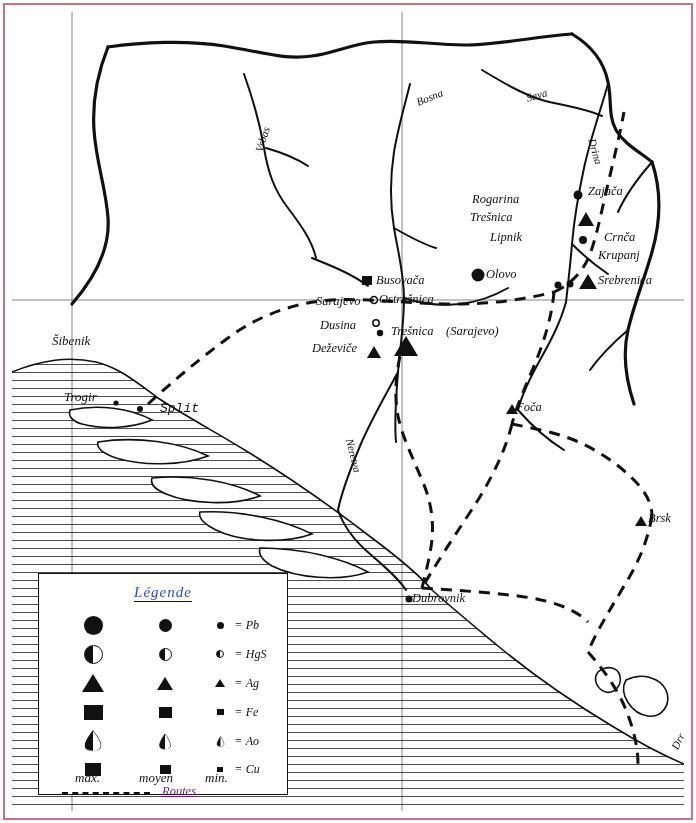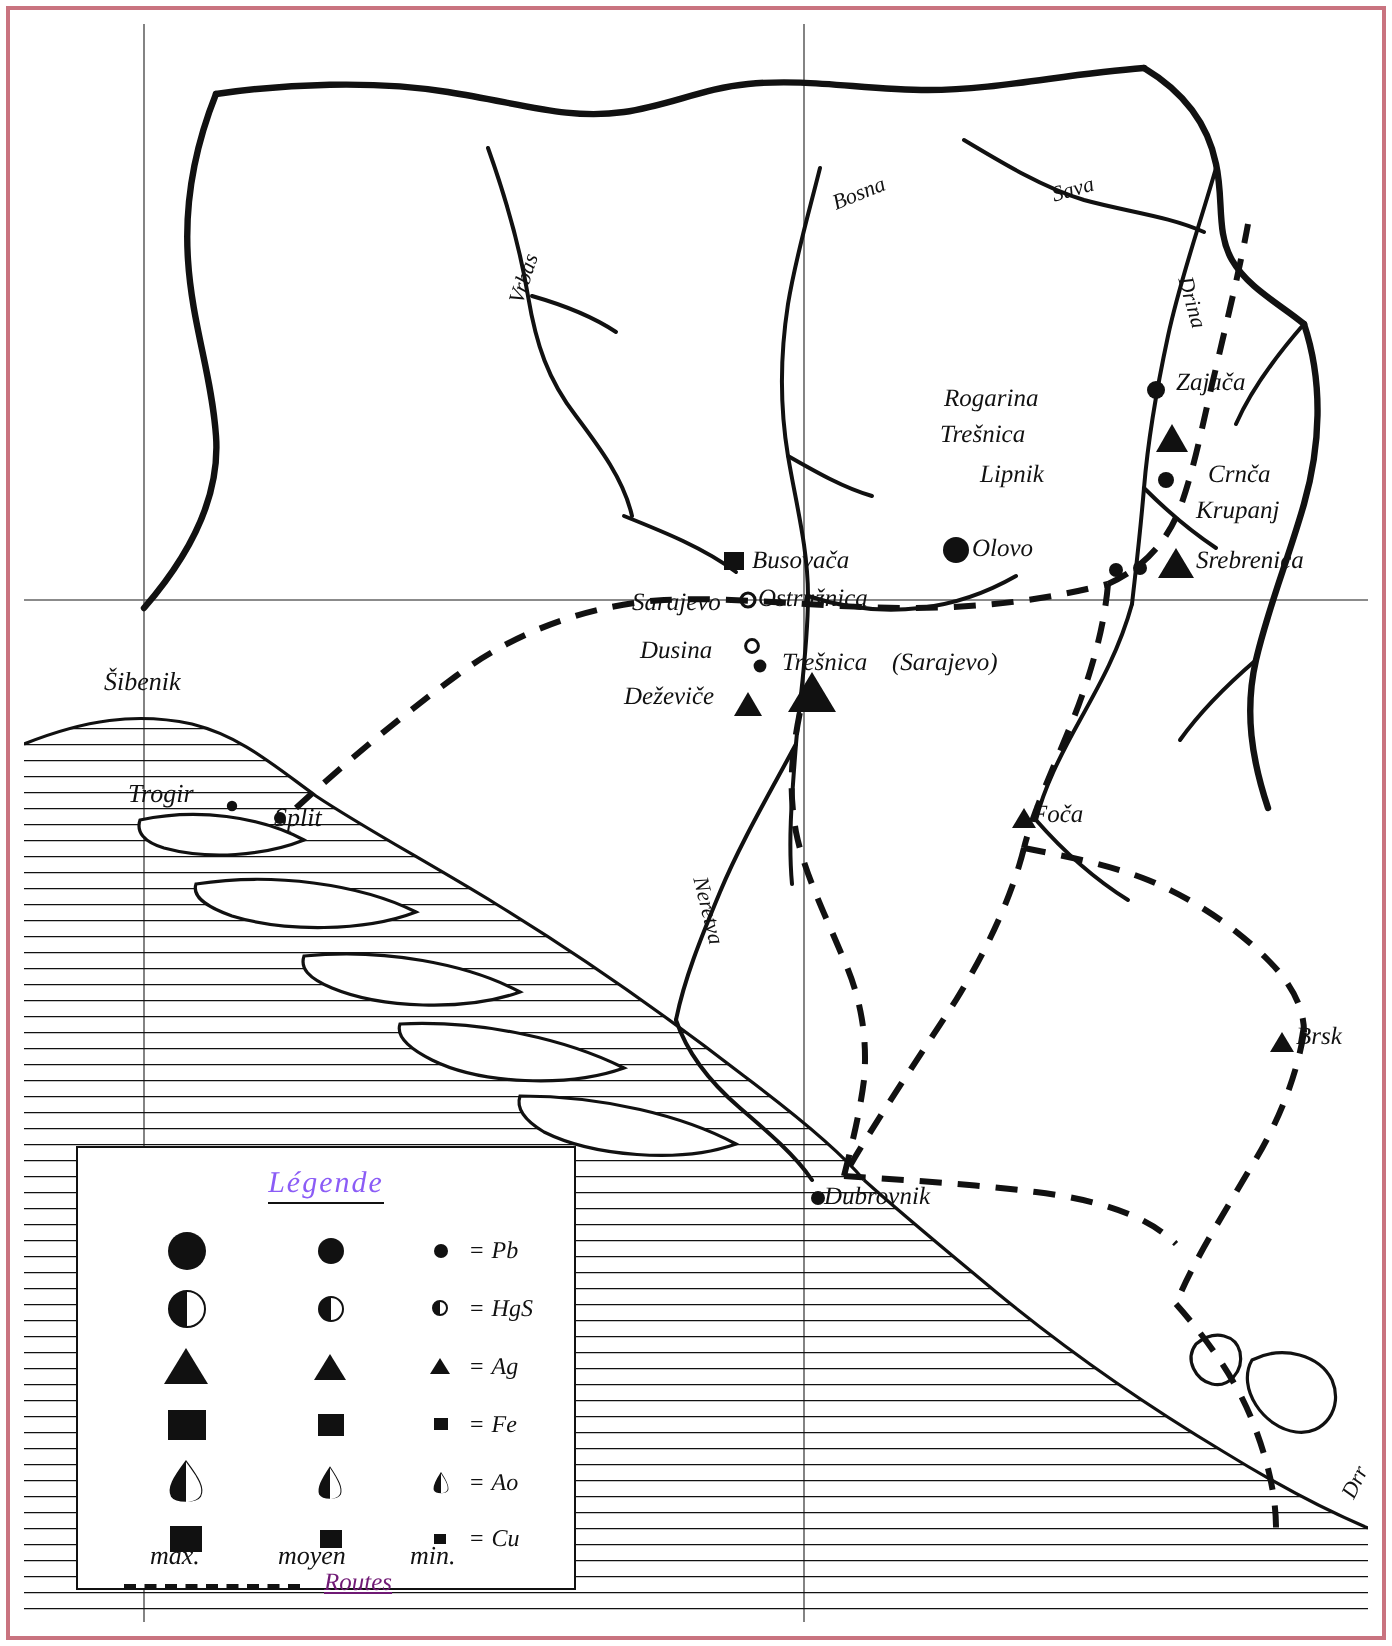--- a/index.html
+++ b/index.html
@@ -62,21 +62,21 @@
     box-sizing: border-box;
   }
   .legend-title {
     position: absolute;
     left: 0;
     top: 10px;
     width: 100%;
     text-align: center;
     font-style: italic;
     font-size: 15px;
-    color: #8b5cf6;
+    color: #1d4ed8;
     letter-spacing: 1px;
   }
   .legend-title span { border-bottom: 1px solid #111; padding-bottom: 1px; }
   .legend-row {
     position: absolute;
     left: 0;
     width: 100%;
     height: 26px;
   }
   .legend-cell {
@@ -282,21 +282,21 @@
     <div class="label place-label" style="left:364px; top:262px;">Busovača</div>
     <div class="label place-label" style="left:304px; top:283px;">Sarajevo</div>
     <div class="label place-label" style="left:367px; top:281px;">Ostružnica</div>
     <div class="label place-label" style="left:308px; top:307px;">Dusina</div>
     <div class="label place-label" style="left:379px; top:313px;">Trešnica</div>
     <div class="label place-label" style="left:434px; top:313px;">(Sarajevo)</div>
     <div class="label place-label" style="left:300px; top:330px;text-align:center;">Deževiče</div>
     <div class="label place-label" style="left:504px; top:389px;">Foča</div>
     <div class="label place-label" style="left:636px; top:500px;">Brsk</div>
     <div class="label place-label" style="left:400px; top:580px;">Dubrovnik</div>
-    <div class="label coast-label" style="left:125px; top:390px;">Split</div>
+    <div class="label coast-label" style="left:148px; top:390px;font-family:Liberation Mono, monospace;">Split</div>
     <div class="label coast-label" style="left:52px; top:378px;">Trogir</div>
     <div class="label coast-label" style="left:40px; top:322px;">Šibenik</div>
 
     <div class="label river-label" style="left:238px; top:122px; transform:rotate(-72deg);">Vrbas</div>
     <div class="label river-label" style="left:404px; top:80px; transform:rotate(-22deg);">Bosna</div>
     <div class="label river-label" style="left:514px; top:78px; transform:rotate(-16deg);">Sava</div>
     <div class="label river-label" style="left:570px; top:134px; transform:rotate(74deg);">Drina</div>
     <div class="label river-label" style="left:324px; top:438px; transform:rotate(76deg);">Neretva</div>
     <div class="label river-label" style="left:658px; top:724px; transform:rotate(-64deg);">Drr</div>
 

